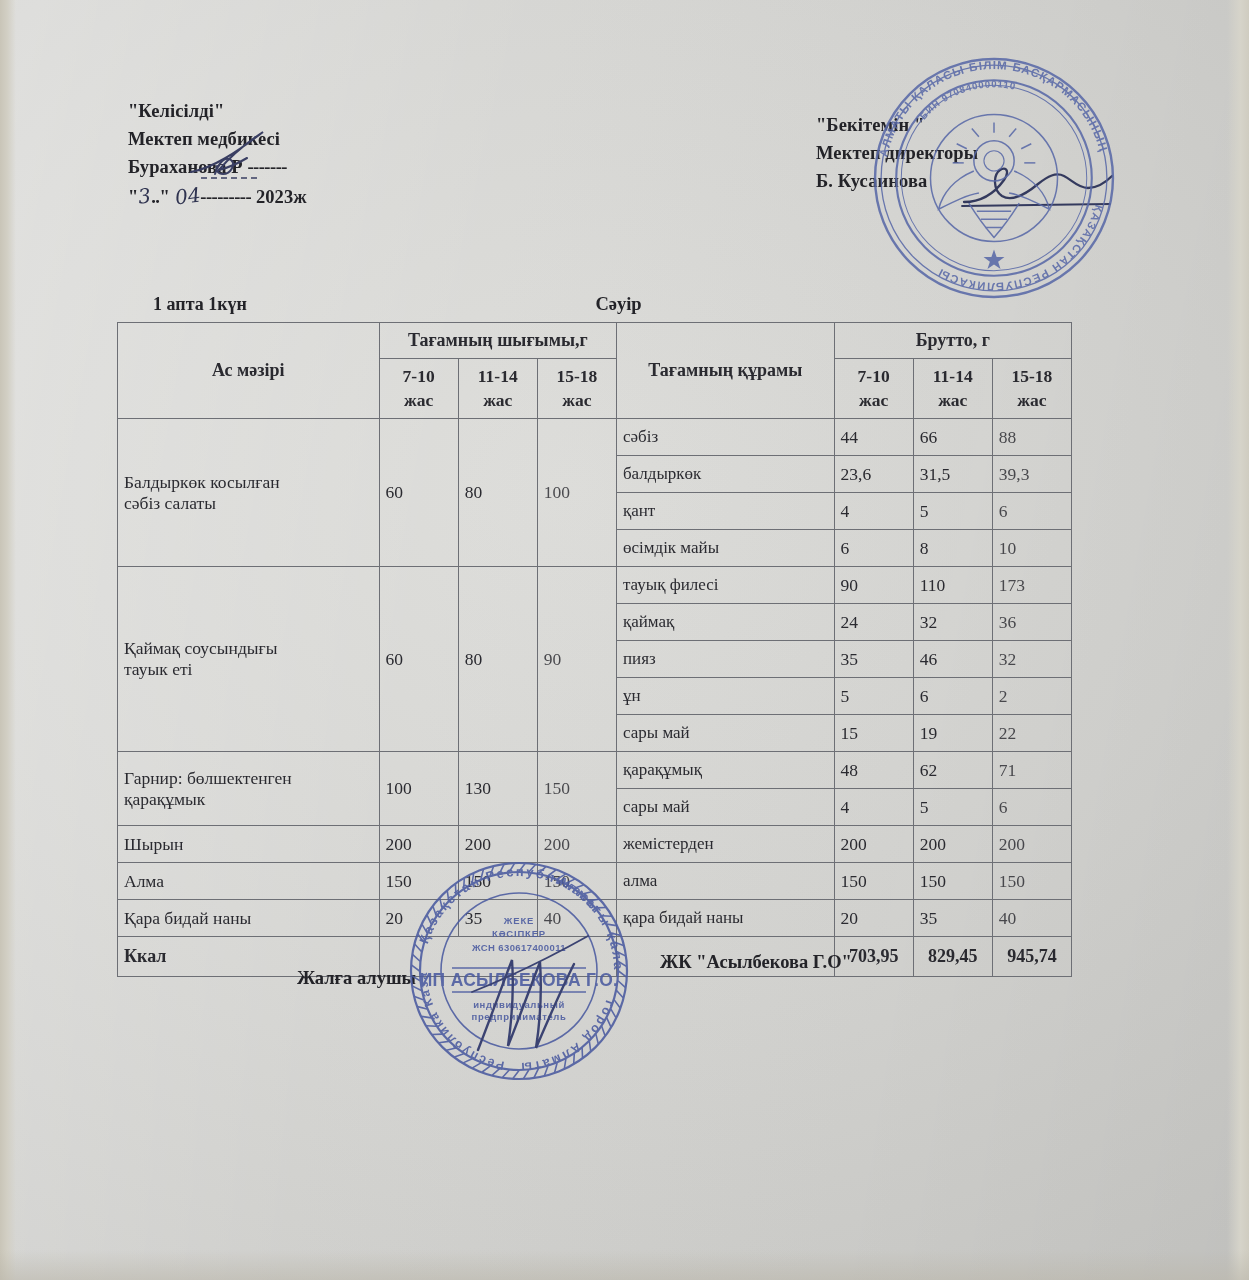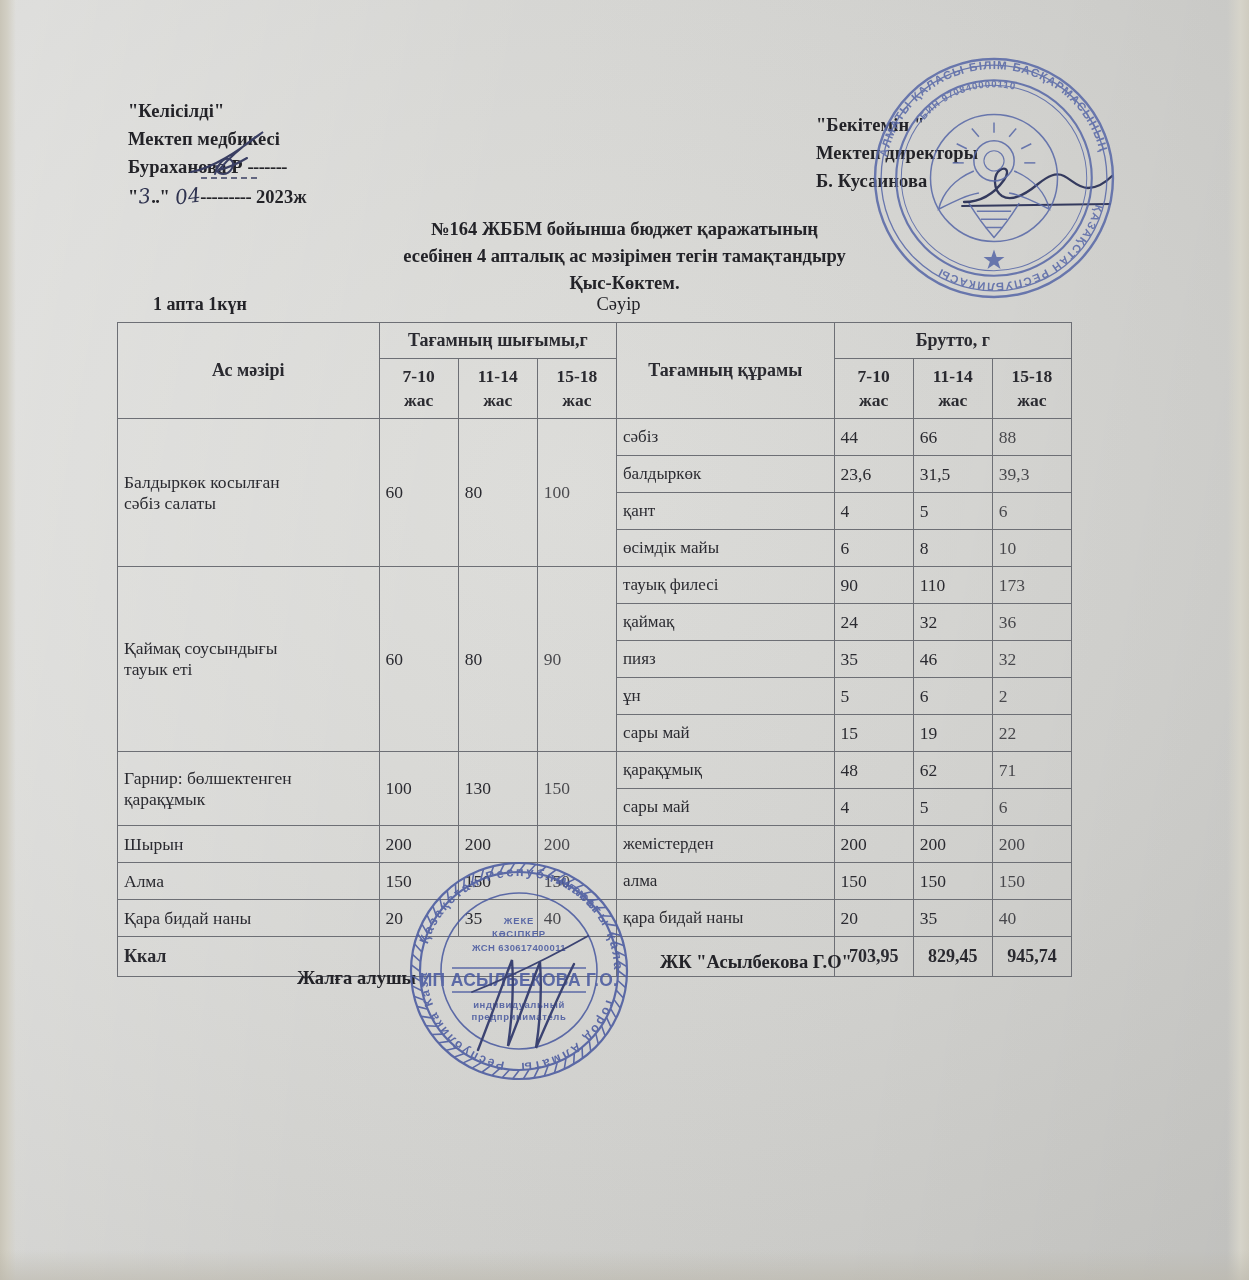--- a/index.html
+++ b/index.html
@@ -91,21 +91,21 @@
     left: 128px; top: 294px;
     font-weight: bold;
     font-size: 18px;
     margin-left: 25px;
   }
   #month-label {
     position: absolute;
     left: 0; right: 0;
     top: 294px;
     text-align: center;
-    font-weight: normal;
+    font-weight: bold;
     font-size: 18.5px;
     padding-right: 12px;
   }
 
   
   #menu-table {
     position: absolute;
     left: 117px;
     top: 322px;
     width: 955px;
@@ -271,25 +271,20 @@
         <path d="M100,150 C110,166 118,176 125,184 C132,176 140,166 150,150"></path>
         <path d="M108,158 L142,158 M112,166 L138,166 M116,174 L134,174"></path>
         <circle cx="125" cy="108" r="10" stroke-width="1.1"></circle>
       </g>
       <g fill="#5a6aa8">
         <polygon points="125,196 127.6,203.4 135.4,203.4 129.1,208 131.5,215.4 125,210.8 118.5,215.4 120.9,208 114.6,203.4 122.4,203.4"></polygon>
       </g>
     </svg>
   </div>
 
-  <div id="title-block">
-    <span class="tl">№164 ЖББМ бойынша бюджет қаражатының</span>
-    <span class="tl">есебінен 4 апталық ас мәзірімен тегін тамақтандыру</span>
-    <span class="tl">Қыс-Көктем.</span>
-  </div>
 
   <div id="week-day">1 апта 1күн</div>
   <div id="month-label">Сәуір</div>
 
   <table id="menu-table">
     <colgroup>
       <col class="c-dish">
         <col class="c-out">
         <col class="c-out">
         <col class="c-out">

